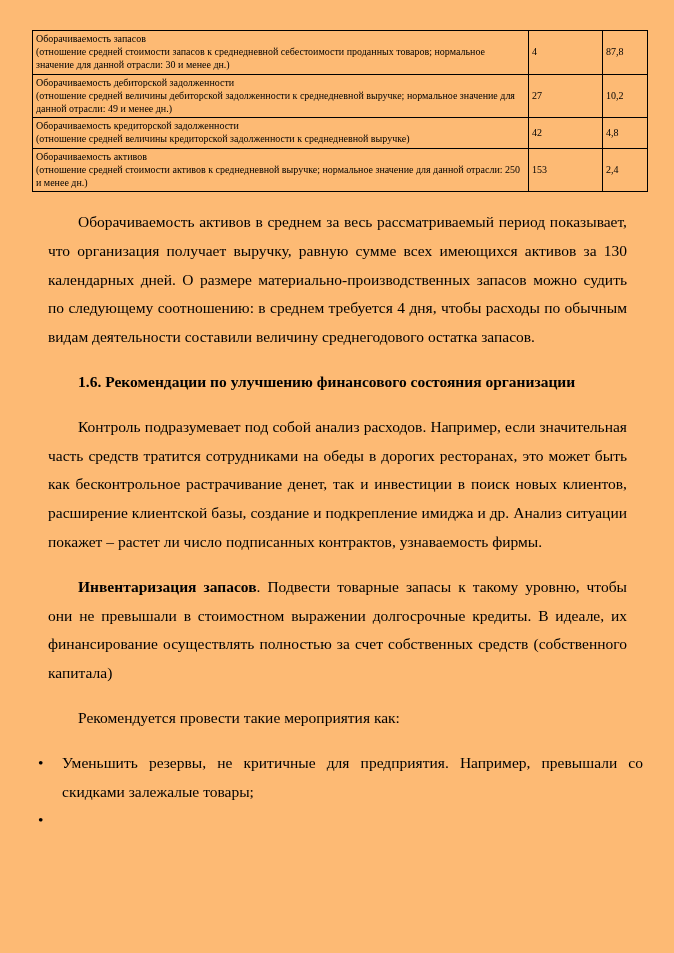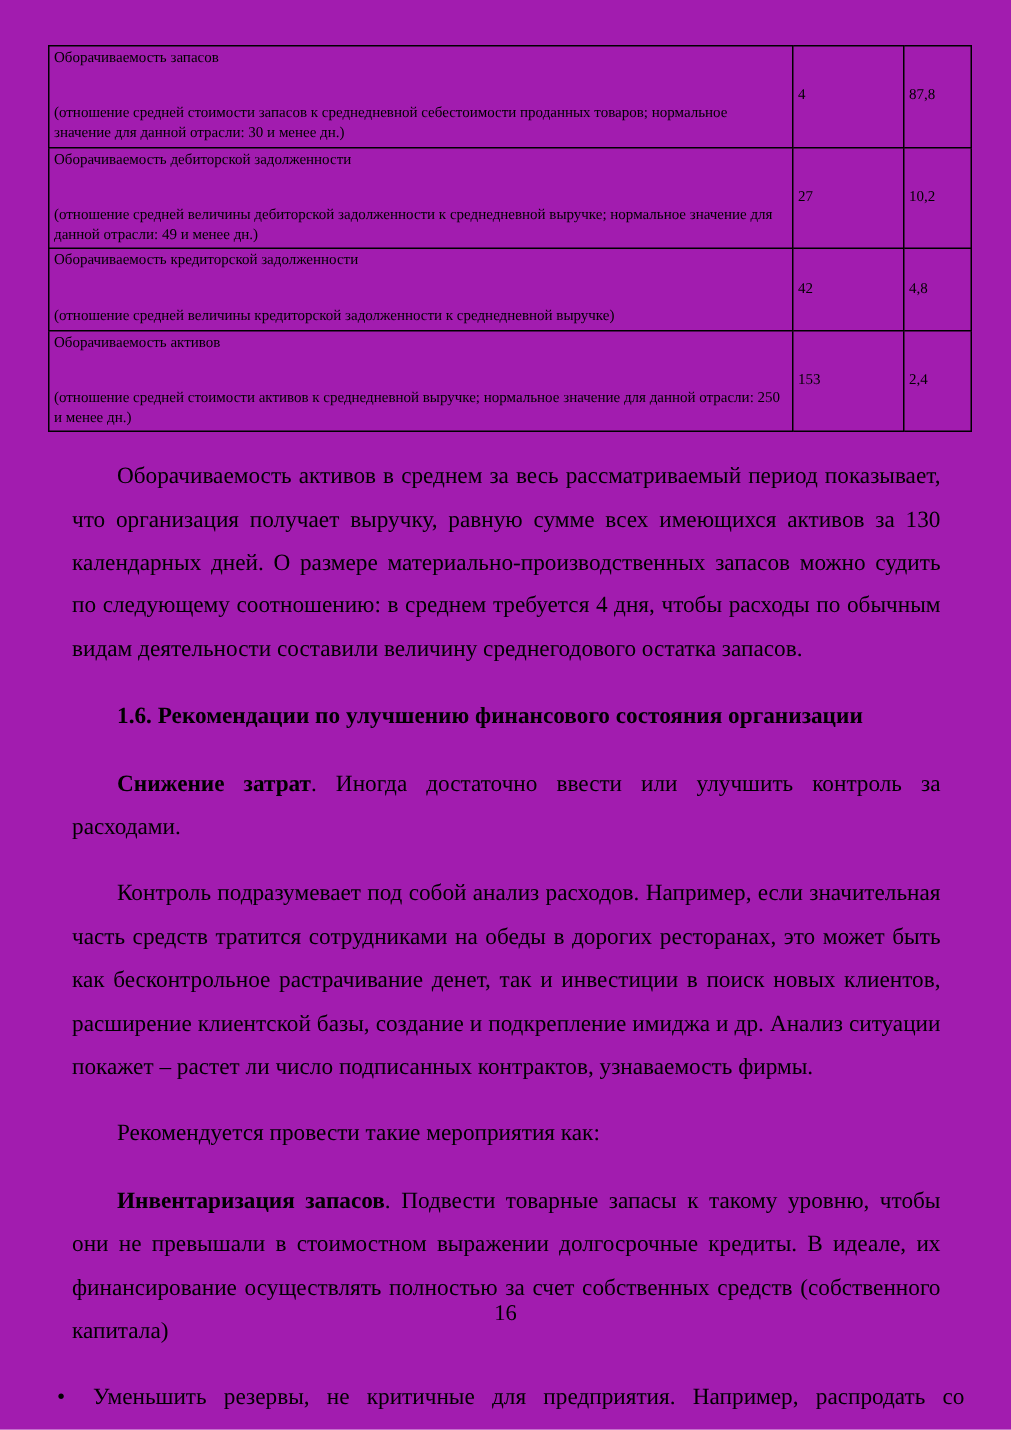--- a/index.html
+++ b/index.html
@@ -10,21 +10,21 @@
     color: #000000;
     font-family: "Liberation Serif", serif;
     position: relative;
     overflow: hidden;
   }
   .page {
     position: absolute;
     left: 0; top: 0;
     width: 674px;
     height: 953px;
-    background: #a21caf;
+    background: #fdba74;
   }
   .content {
     position: absolute;
     left: 32px;
     top: 30px;
     width: 611px;
   }
 
   
   table.turnover {
@@ -37,21 +37,21 @@
   table.turnover td {
     border: 1px solid #000;
     padding: 1px 3px 2px 3px;
     vertical-align: middle;
     overflow: hidden;
   }
   td.c1 { width: 489px; }
   td.c2 { width: 67px; }
   td.c3 { width: 38px; }
   .rname { display: block; }
-  .rdesc { display: block; margin-top: 24px; }
+  .rdesc { display: block; }
 
   
   .bodytext {
     margin-top: 5px;
     font-size: 15.5px;
     line-height: 28.8px;
     text-align: justify;
   }
   .bodytext p {
     margin: 16px;
@@ -129,32 +129,30 @@
         </tr>
       </tbody>
     </table>
 
     <div class="bodytext">
       <p>Оборачиваемость активов в среднем за весь рассматриваемый период показывает, что организация получает выручку, равную сумме всех имеющихся активов за 130 календарных дней. О размере материально-производственных запасов можно судить по следующему соотношению: в среднем требуется 4 дня, чтобы расходы по обычным видам деятельности составили величину среднегодового остатка запасов.</p>
 
       <p class="section-heading">1.6. Рекомендации по улучшению финансового состояния организации</p>
 
 
-      <p><b>Снижение затрат</b><span>. Иногда достаточно ввести или улучшить контроль за расходами.</span></p>
 
       <p>Контроль подразумевает под собой анализ расходов. Например, если значительная часть средств тратится сотрудниками на обеды в дорогих ресторанах, это может быть как бесконтрольное растрачивание денет, так и инвестиции в поиск новых клиентов, расширение клиентской базы, создание и подкрепление имиджа и др. Анализ ситуации покажет – растет ли число подписанных контрактов, узнаваемость фирмы.</p>
 
+      <p><b>Инвентаризация запасов</b><span>. Подвести товарные запасы к такому уровню, чтобы они не превышали в стоимостном выражении долгосрочные кредиты. В идеале, их финансирование осуществлять полностью за счет собственных средств (собственного капитала)</span></p>
+
       <p>Рекомендуется провести такие мероприятия как:</p>
-
-      <p><b>Инвентаризация запасов</b><span>. Подвести товарные запасы к такому уровню, чтобы они не превышали в стоимостном выражении долгосрочные кредиты. В идеале, их финансирование осуществлять полностью за счет собственных средств (собственного капитала)</span></p>
 
       <div class="bullet">
         <span class="dot">•</span>
-        <span>Уменьшить резервы, не критичные для предприятия. Например, распродать со скидками оборотных товары;</span>
+        <span>Уменьшить резервы, не критичные для предприятия. Например, превышали со скидками залежалые товары;</span>
       </div>
       <div class="bullet">
         <span class="dot">•</span>
       </div>
     </div>
   </div>
 
-  <div class="pagenum">16</div>
 </div>
 
 </body></html>

